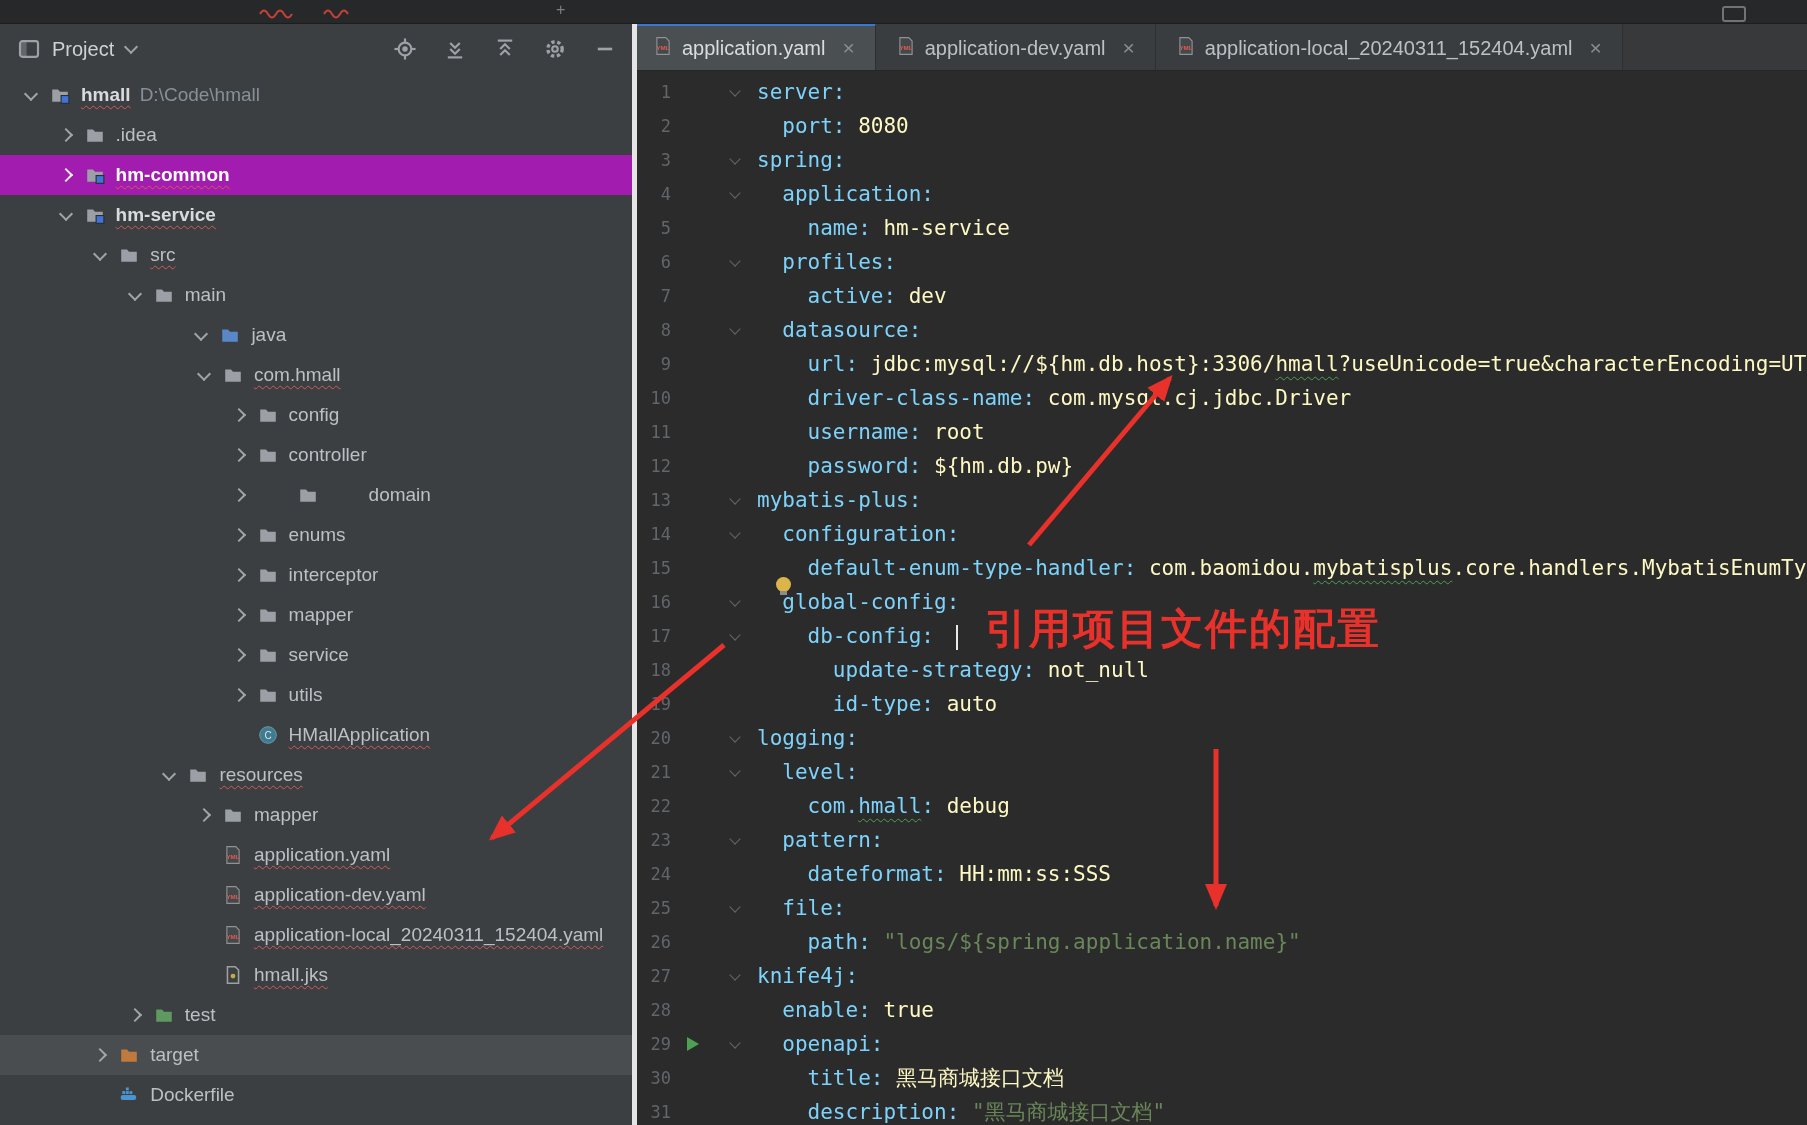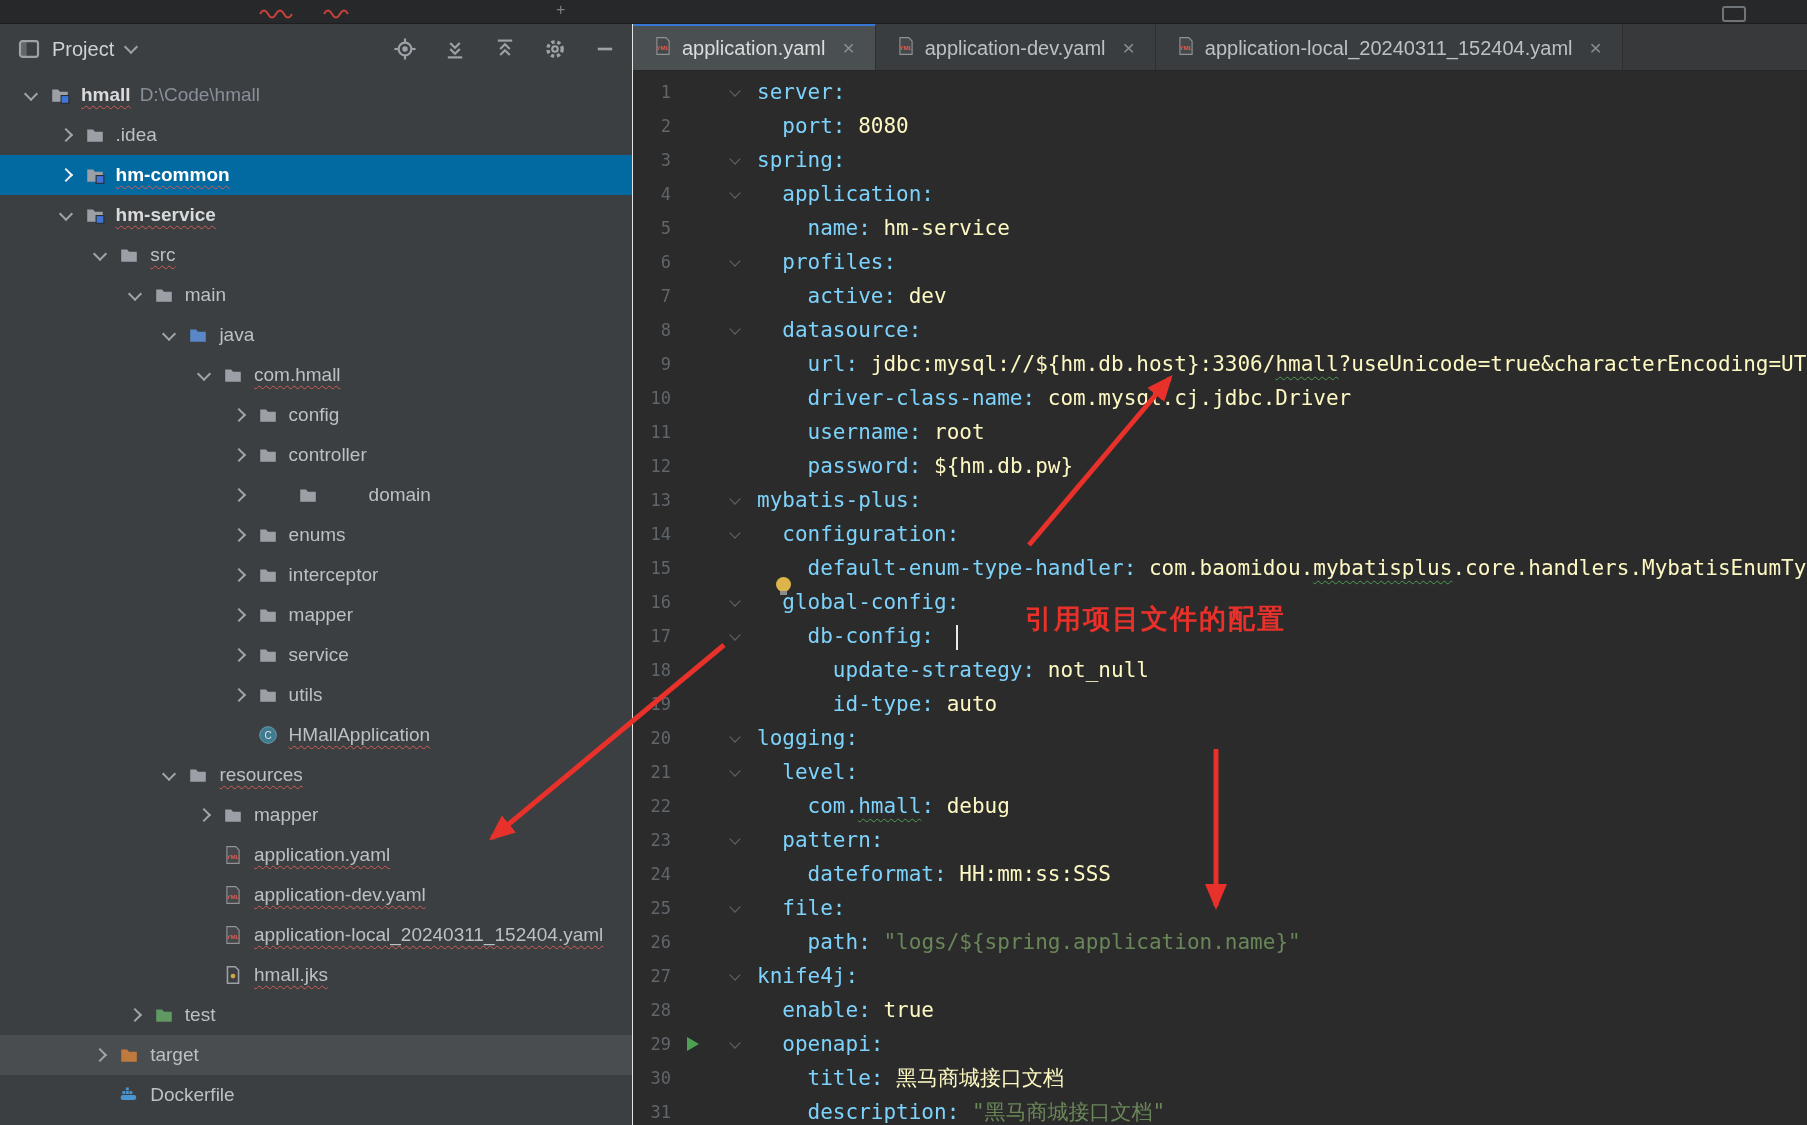--- a/index.html
+++ b/index.html
@@ -7,30 +7,30 @@
     width:1807px;height:1125px;overflow:hidden;position:relative;
     background:#2b2b2b;font-family:"Liberation Sans",sans-serif;
     -webkit-font-smoothing:antialiased;
   }
   
   .topstrip{position:absolute;left:0;top:0;width:1807px;height:23px;background:#26282a;border-bottom:1px solid #1b1d1e;z-index:5;}
   .strip-squiggle{position:absolute;left:258px;top:2px;}
   .strip-plus{position:absolute;left:556px;top:1px;color:#7a7f84;font-size:16px;}
   .strip-win{position:absolute;left:1722px;top:6px;width:20px;height:12px;border:2px solid #6f7478;border-radius:3px;}
   
-  .panel{position:absolute;left:0;top:23px;width:632px;bottom:0;background:#3c3f41;border-right:1px solid #e5e5e5;overflow:hidden;z-index:4;}
+  .panel{position:absolute;left:0;top:23px;width:632px;bottom:0;background:#3c3f41;border-right:5px solid #e5e5e5;overflow:hidden;z-index:4;}
   .panel-toolbar{height:52px;display:flex;align-items:center;padding:0 14px 0 16px;}
   .ptitle{color:#ced2d6;font-size:20px;margin-left:10px;}
   .pchev{margin-left:12px;}
   .pchev i{display:block;width:8px;height:8px;border-right:2px solid #9da2a8;border-bottom:2px solid #9da2a8;transform:rotate(45deg);margin-top:-4px;}
   .spacer{flex:1;}
   .tbicon{width:26px;height:26px;display:flex;align-items:center;justify-content:center;margin-left:24px;flex:none;}
   .tree{position:absolute;top:52px;left:0;right:0;bottom:0;overflow:hidden;}
   .tree-row{height:40px;display:flex;align-items:center;white-space:nowrap;color:#bcc0c4;font-size:19px;cursor:default;}
-  .tree-row.selected{background:#0369a1;}
+  .tree-row.selected{background:#a21caf;}
   .tree-row.selected .tlabel{color:#ffffff;}
   .tree-row.hover{background:#4a4d4f;}
   .tchev{width:34px;flex:none;display:flex;align-items:center;justify-content:center;}
   .tchev i{display:block;width:8px;height:8px;border-right:2px solid #a0a5aa;border-bottom:2px solid #a0a5aa;}
   .tchev i.exp{transform:rotate(45deg);margin-top:-3px;}
   .tchev i.col{transform:rotate(-45deg);}
   .tree-row.selected .tchev i{border-color:#eef1f4;}
   .ticon{width:24px;flex:none;display:flex;justify-content:center;margin-right:9px;}
   .tlabel.bold{font-weight:bold;color:#d8dadc;}
   .squig{text-decoration-line:underline;text-decoration-style:wavy;text-decoration-color:#cf5b56;text-decoration-thickness:1px;text-underline-offset:4px;}
@@ -51,21 +51,21 @@
   .ctext{padding-left:2px;}
   .seg-k{color:#7dd3fc;}
   .seg-v{color:#fef9c3;}
   .seg-s{color:#6a8759;}
   .wavy-g{text-decoration-line:underline;text-decoration-style:wavy;text-decoration-color:#4f9e54;text-decoration-thickness:1px;text-underline-offset:5px;}
   .runtri{width:0;height:0;border-left:12px solid #4da152;border-top:7px solid transparent;border-bottom:7px solid transparent;}
   .caret{display:inline-block;width:2px;height:25px;background:#e9e9e9;vertical-align:middle;margin-left:22px;}
   
   .bulb{position:absolute;left:776px;top:577px;width:15px;height:15px;border-radius:50%;background:#ddb44a;z-index:55;}
   .bulb::after{content:"";position:absolute;left:4px;top:14px;width:7px;height:4px;background:#8a8d90;}
-  .anno-text{position:absolute;left:985px;top:601px;font-size:27px;font-weight:bold;color:#e8312a;letter-spacing:2px;z-index:56;white-space:nowrap;margin-left:40px;}
+  .anno-text{position:absolute;left:985px;top:601px;font-size:42px;font-weight:bold;color:#e8312a;letter-spacing:2px;z-index:56;white-space:nowrap;}
   .overlay{position:absolute;left:0;top:0;width:1807px;height:1125px;pointer-events:none;z-index:60;}
 </style>
 </head>
 <body>
 
 <div class="topstrip">
   <svg class="strip-squiggle" width="130" height="20" viewBox="0 0 130 20">
     <path d="M2 12 q4 -7 8 0 t8 0 t8 0 t8 0" fill="none" stroke="#c4403a" stroke-width="2"></path>
     <path d="M66 12 q4 -7 8 0 t8 0 t8 0" fill="none" stroke="#c4403a" stroke-width="2"></path>
   </svg>
@@ -186,21 +186,21 @@
         <span class="tchev">
           <i class="exp"></i>
         </span>
         <span class="ticon">
           <svg width="20" height="20" viewBox="0 0 18 18">
             <path d="M2 4 h5.2 l1.8 2 H16 v9 H2 z" fill="#9aa0a6"></path>
           </svg>
         </span>
         <span class="tlabel">main</span>
       </div>
-      <div class="tree-row" style="padding-left: 152.4px;">
+      <div class="tree-row" style="padding-left: 152.4px; margin-left: 32px;">
         <span class="tchev">
           <i class="exp"></i>
         </span>
         <span class="ticon">
           <svg width="20" height="20" viewBox="0 0 18 18">
             <path d="M2 4 h5.2 l1.8 2 H16 v9 H2 z" fill="#5a87c7"></path>
           </svg>
         </span>
         <span class="tlabel">java</span>
       </div>

